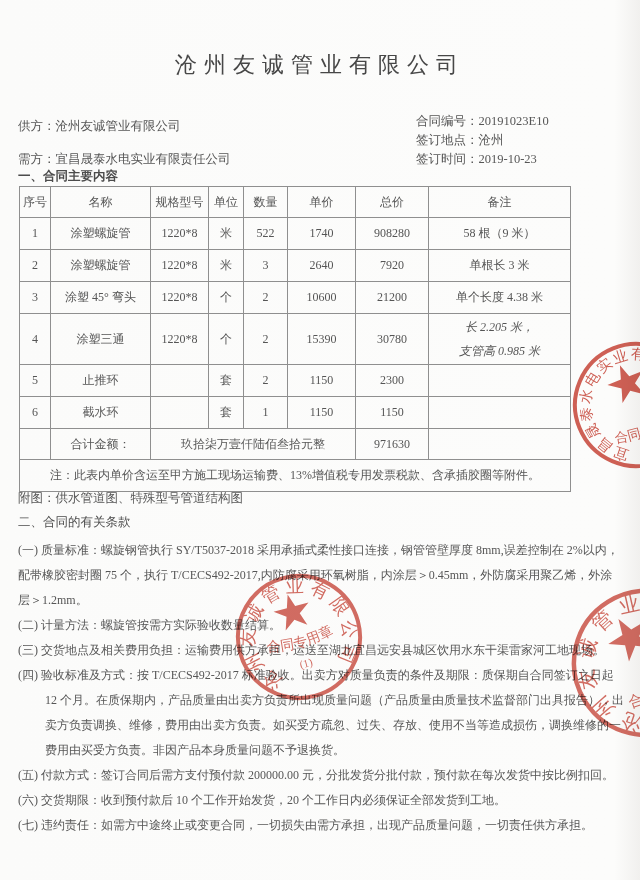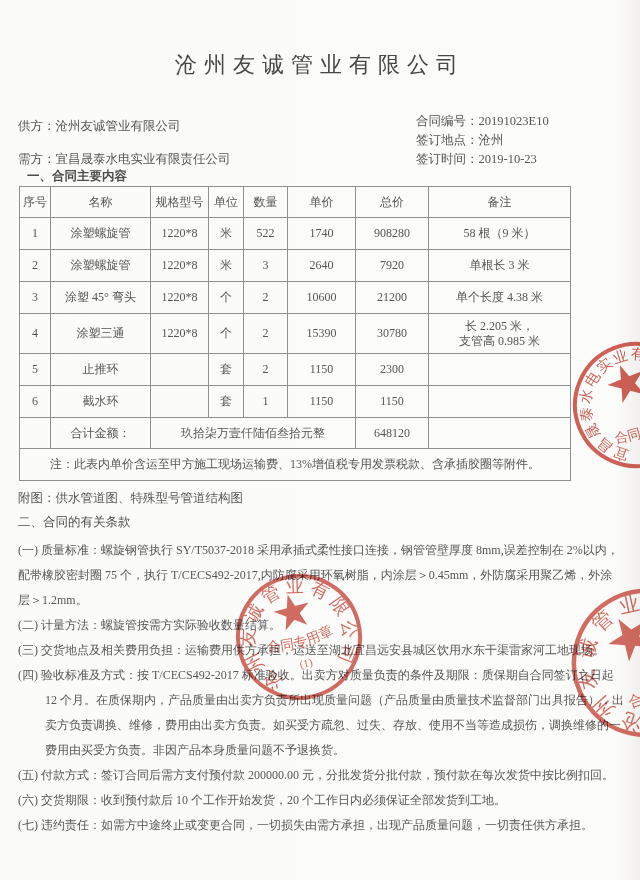--- a/index.html
+++ b/index.html
@@ -20,37 +20,37 @@
   }
   .doc-subtitle{
     position:absolute;top:90px;left:0;width:640px;
     text-align:center;font-size:20px;letter-spacing:14px;color:#474747;
   }
   .meta-line{position:absolute;font-size:12.5px;color:#565656;white-space:nowrap;}
   .meta-supplier{top:118px;left:18px;}
   .meta-buyer{top:151px;left:18px;}
   .meta-right{position:absolute;top:112px;left:416px;font-size:12.5px;line-height:19px;color:#565656;}
   .sec-heading{position:absolute;font-size:12.5px;font-weight:bold;color:#4c4c4c;white-space:nowrap;}
-  .sec1{top:168px;left:18px;margin-left:9px;}
+  .sec1{top:168px;left:18px;}
   .sec2{top:514px;left:18px;font-weight:normal;}
   table.items{
     position:absolute;top:186px;left:19px;width:551px;
     border-collapse:collapse;table-layout:fixed;
     font-size:12px;color:#555;
   }
   table.items td,table.items th{
     border:1px solid #8f8f8f;text-align:center;vertical-align:middle;
     padding:1px 2px;font-weight:normal;overflow:hidden;
   }
   tr.h-row{height:31px;margin-left:32px;}
   tr.r-std{height:32px;}
   tr.r-tall{height:40px;}
   tr.total-row{height:31px;}
   tr.note-row{height:32px;margin-top:15px;}
-  td.remark2{white-space:pre-line;line-height:15px;}
+  td.remark2{white-space:pre-line;line-height:24px;font-style:italic;}
   td.note-cell{text-align:left;padding-left:4px;white-space:nowrap;}
   .attachment{position:absolute;top:490px;left:18px;font-size:12.5px;white-space:nowrap;color:#565656;}
   .clauses{position:absolute;top:538px;left:18px;width:610px;font-size:12px;color:#565656;}
   .clauses p{margin:0;height:25px;line-height:25px;white-space:nowrap;}
   .clauses p.ind{padding-left:27px;}
   svg.seal{position:absolute;mix-blend-mode:multiply;pointer-events:none;}
 </style>
 </head>
 <body>
 
@@ -149,21 +149,21 @@
       <td>套</td>
       <td>1</td>
       <td>1150</td>
       <td>1150</td>
       <td></td>
     </tr>
     <tr class="total-row">
       <td></td>
       <td>合计金额：</td>
       <td colspan="4">玖拾柒万壹仟陆佰叁拾元整</td>
-      <td>648120</td>
+      <td>971630</td>
       <td></td>
     </tr>
     <tr class="note-row">
       <td class="note-cell" colspan="8">注：此表内单价含运至甲方施工现场运输费、13%增值税专用发票税款、含承插胶圈等附件。</td>
     </tr>
   </tbody>
     </table>
 
   <div class="attachment">附图：供水管道图、特殊型号管道结构图</div>
 

